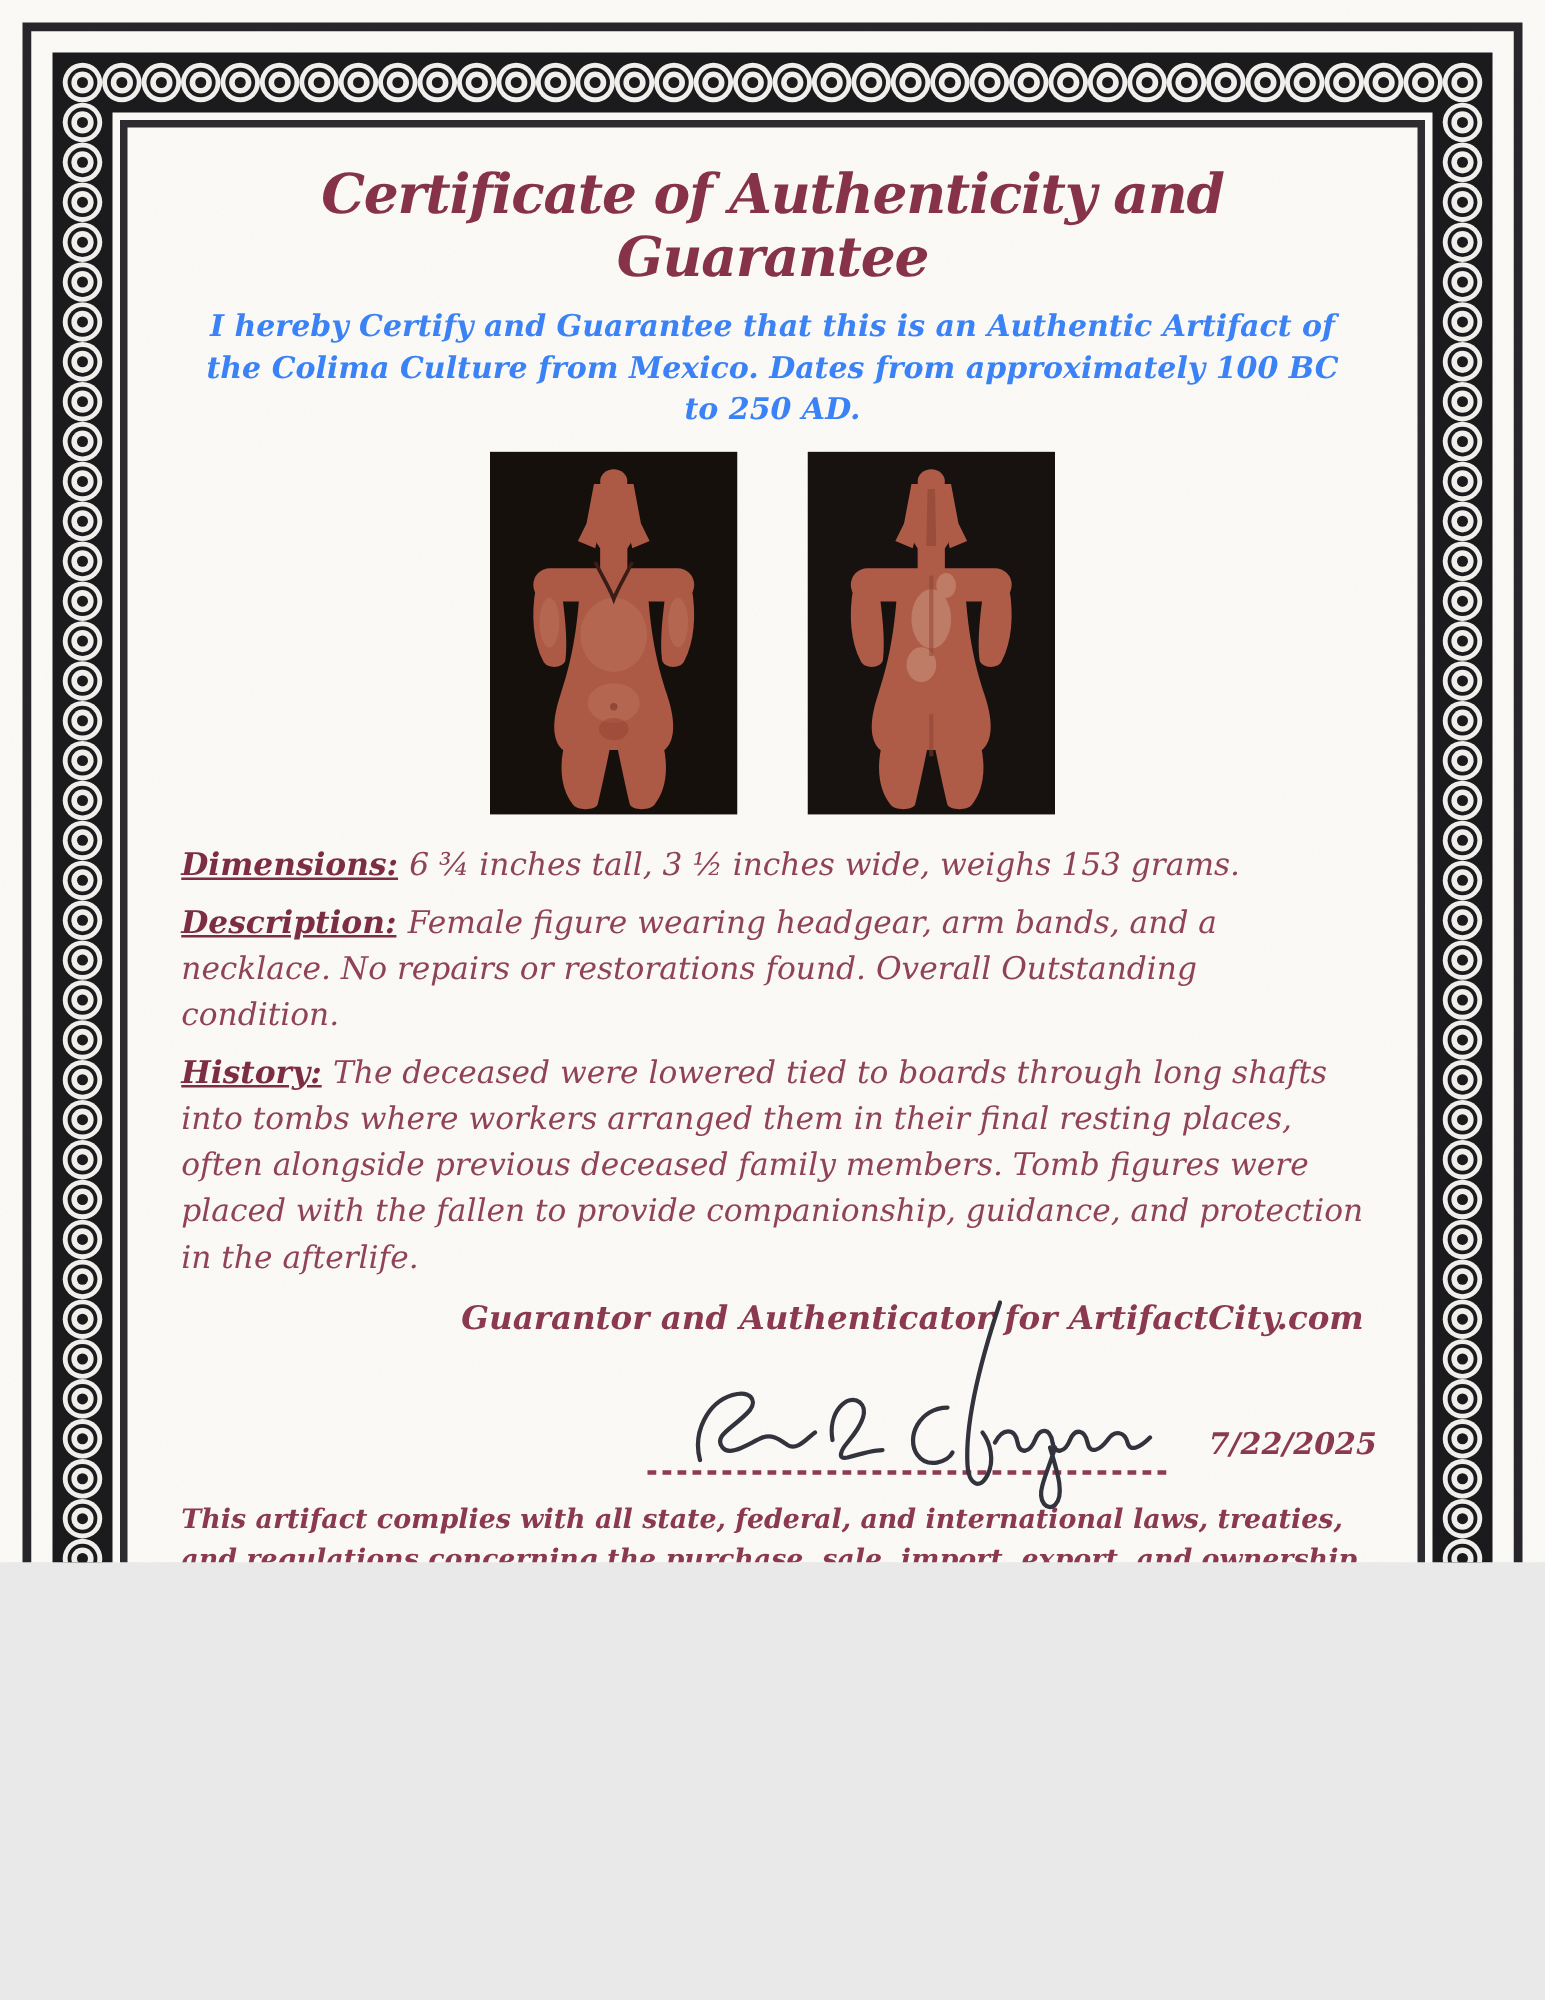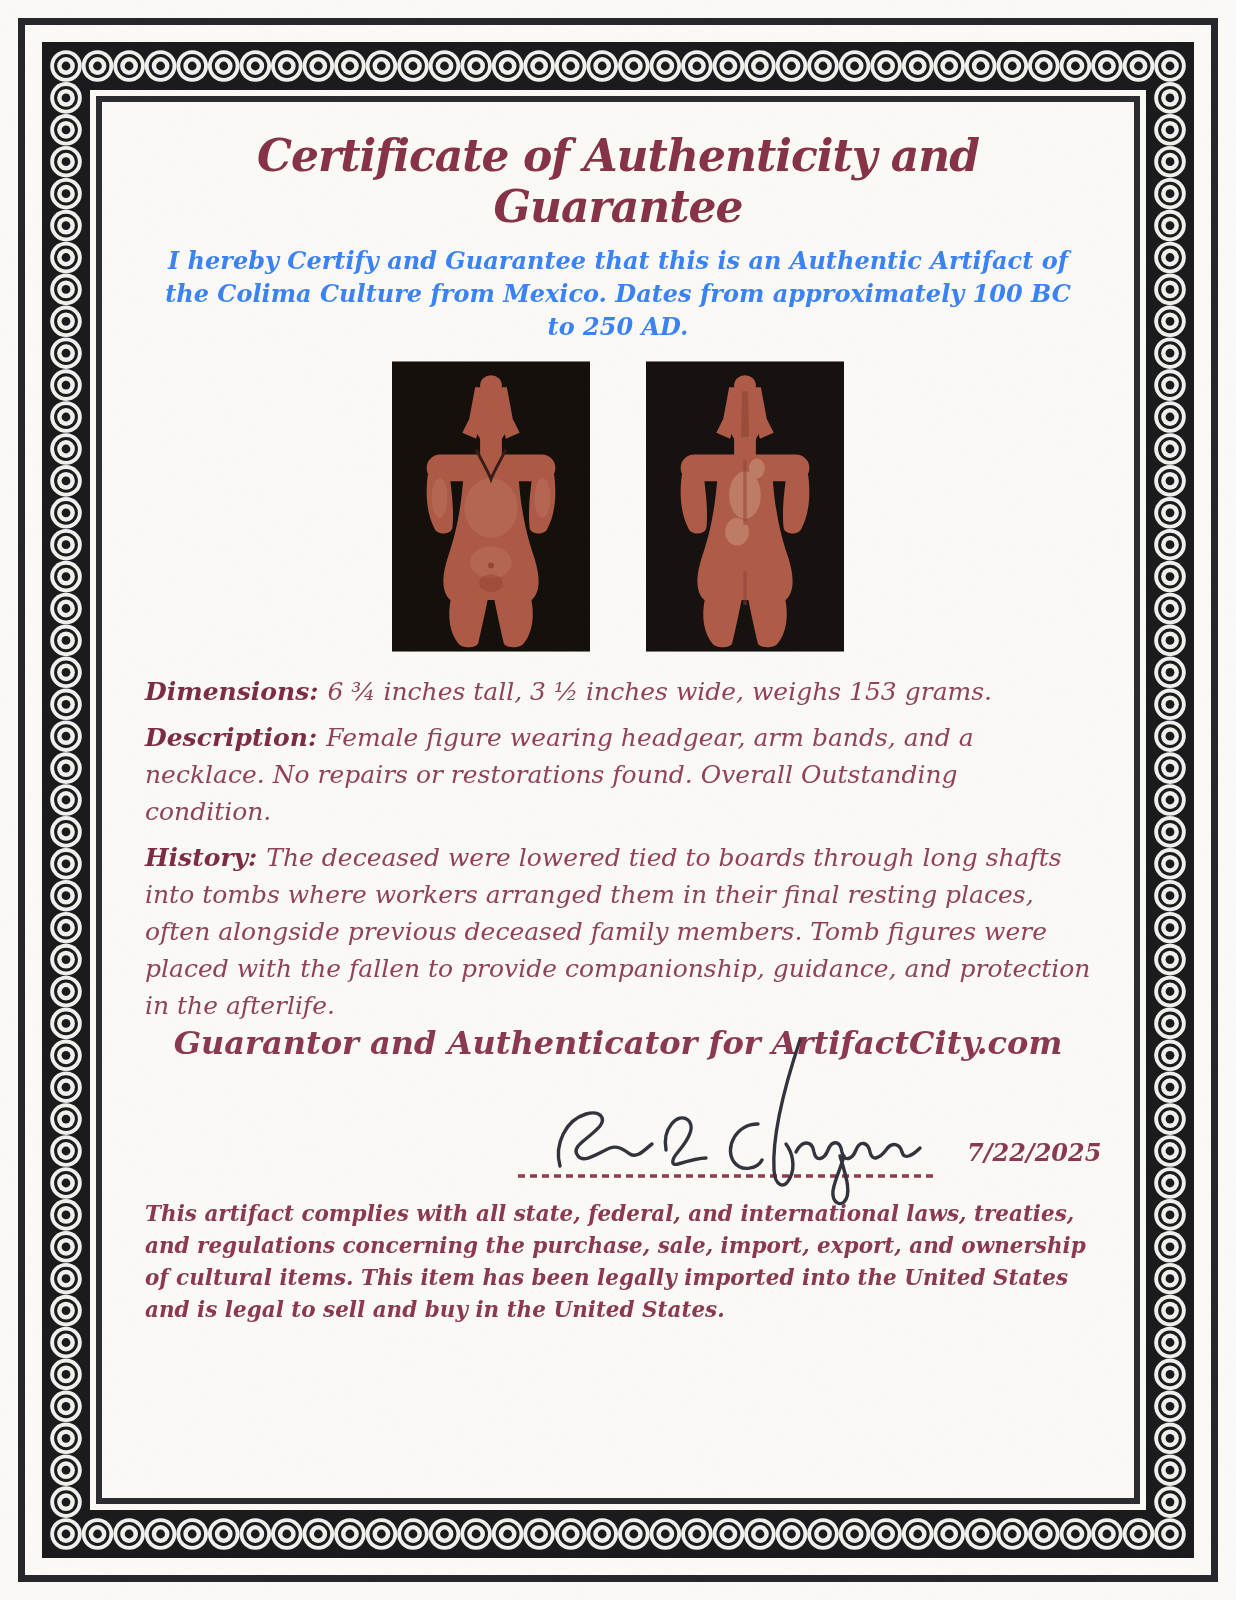--- a/index.html
+++ b/index.html
@@ -1,18 +1,18 @@
 <!DOCTYPE html>
 <html><head>
 <meta charset="utf-8">
 <style>
   html,body{margin:0;padding:0;background:#e9e9e9;}
   .page{
     position:relative;
-    width:1236px;height:1600px;
+    width:1236px;height:1250px;
     background:#fcfbf7;
     font-family:"DejaVu Serif", serif;
     overflow:hidden;
   }
   .border-svg{position:absolute;left:0;top:0;}
   .content{
     position:absolute;left:100px;right:100px;top:106px;bottom:100px;
     padding:0 45px;
     color:#8f4258;
   }
@@ -37,31 +37,31 @@
   }
   .photo{width:198px;height:293px;display:block;}
   .sections{margin-top:20px;}
   .section{
     margin:9px 0 0 0;
     font-style:italic;
     font-size:25px;line-height:37px;
     color:#8f4258;
   }
   .section:first-child{margin-top:0;}
-  .section .lbl{font-weight:bold;color:#7c2d44;margin-right:9px;}
+  .section .lbl{font-weight:bold;color:#7c2d44;margin-right:9px;text-decoration:underline;}
   .names-row{
     margin-top:46px;
     display:flex;justify-content:space-between;align-items:baseline;
     font-style:italic;font-weight:bold;font-size:26px;
     color:#8a3950;
   }
   .guarantor{
-    margin-top:0;
-    text-align:center;
-    font-style:italic;font-weight:bold;font-size:32px;
+    margin-top:16px;
+    text-align:right;
+    font-style:italic;font-weight:bold;font-size:26px;
     color:#8a3950;
   }
   .sig-row{position:relative;height:98px;margin-top:2px;}
   .sig-svg{position:absolute;left:355px;top:-66px;width:480px;height:185px;}
   .sig-date{
     position:absolute;left:822px;bottom:25px;
     font-style:italic;font-weight:bold;font-size:24px;
     color:#8a3950;
   }
   .legal{

